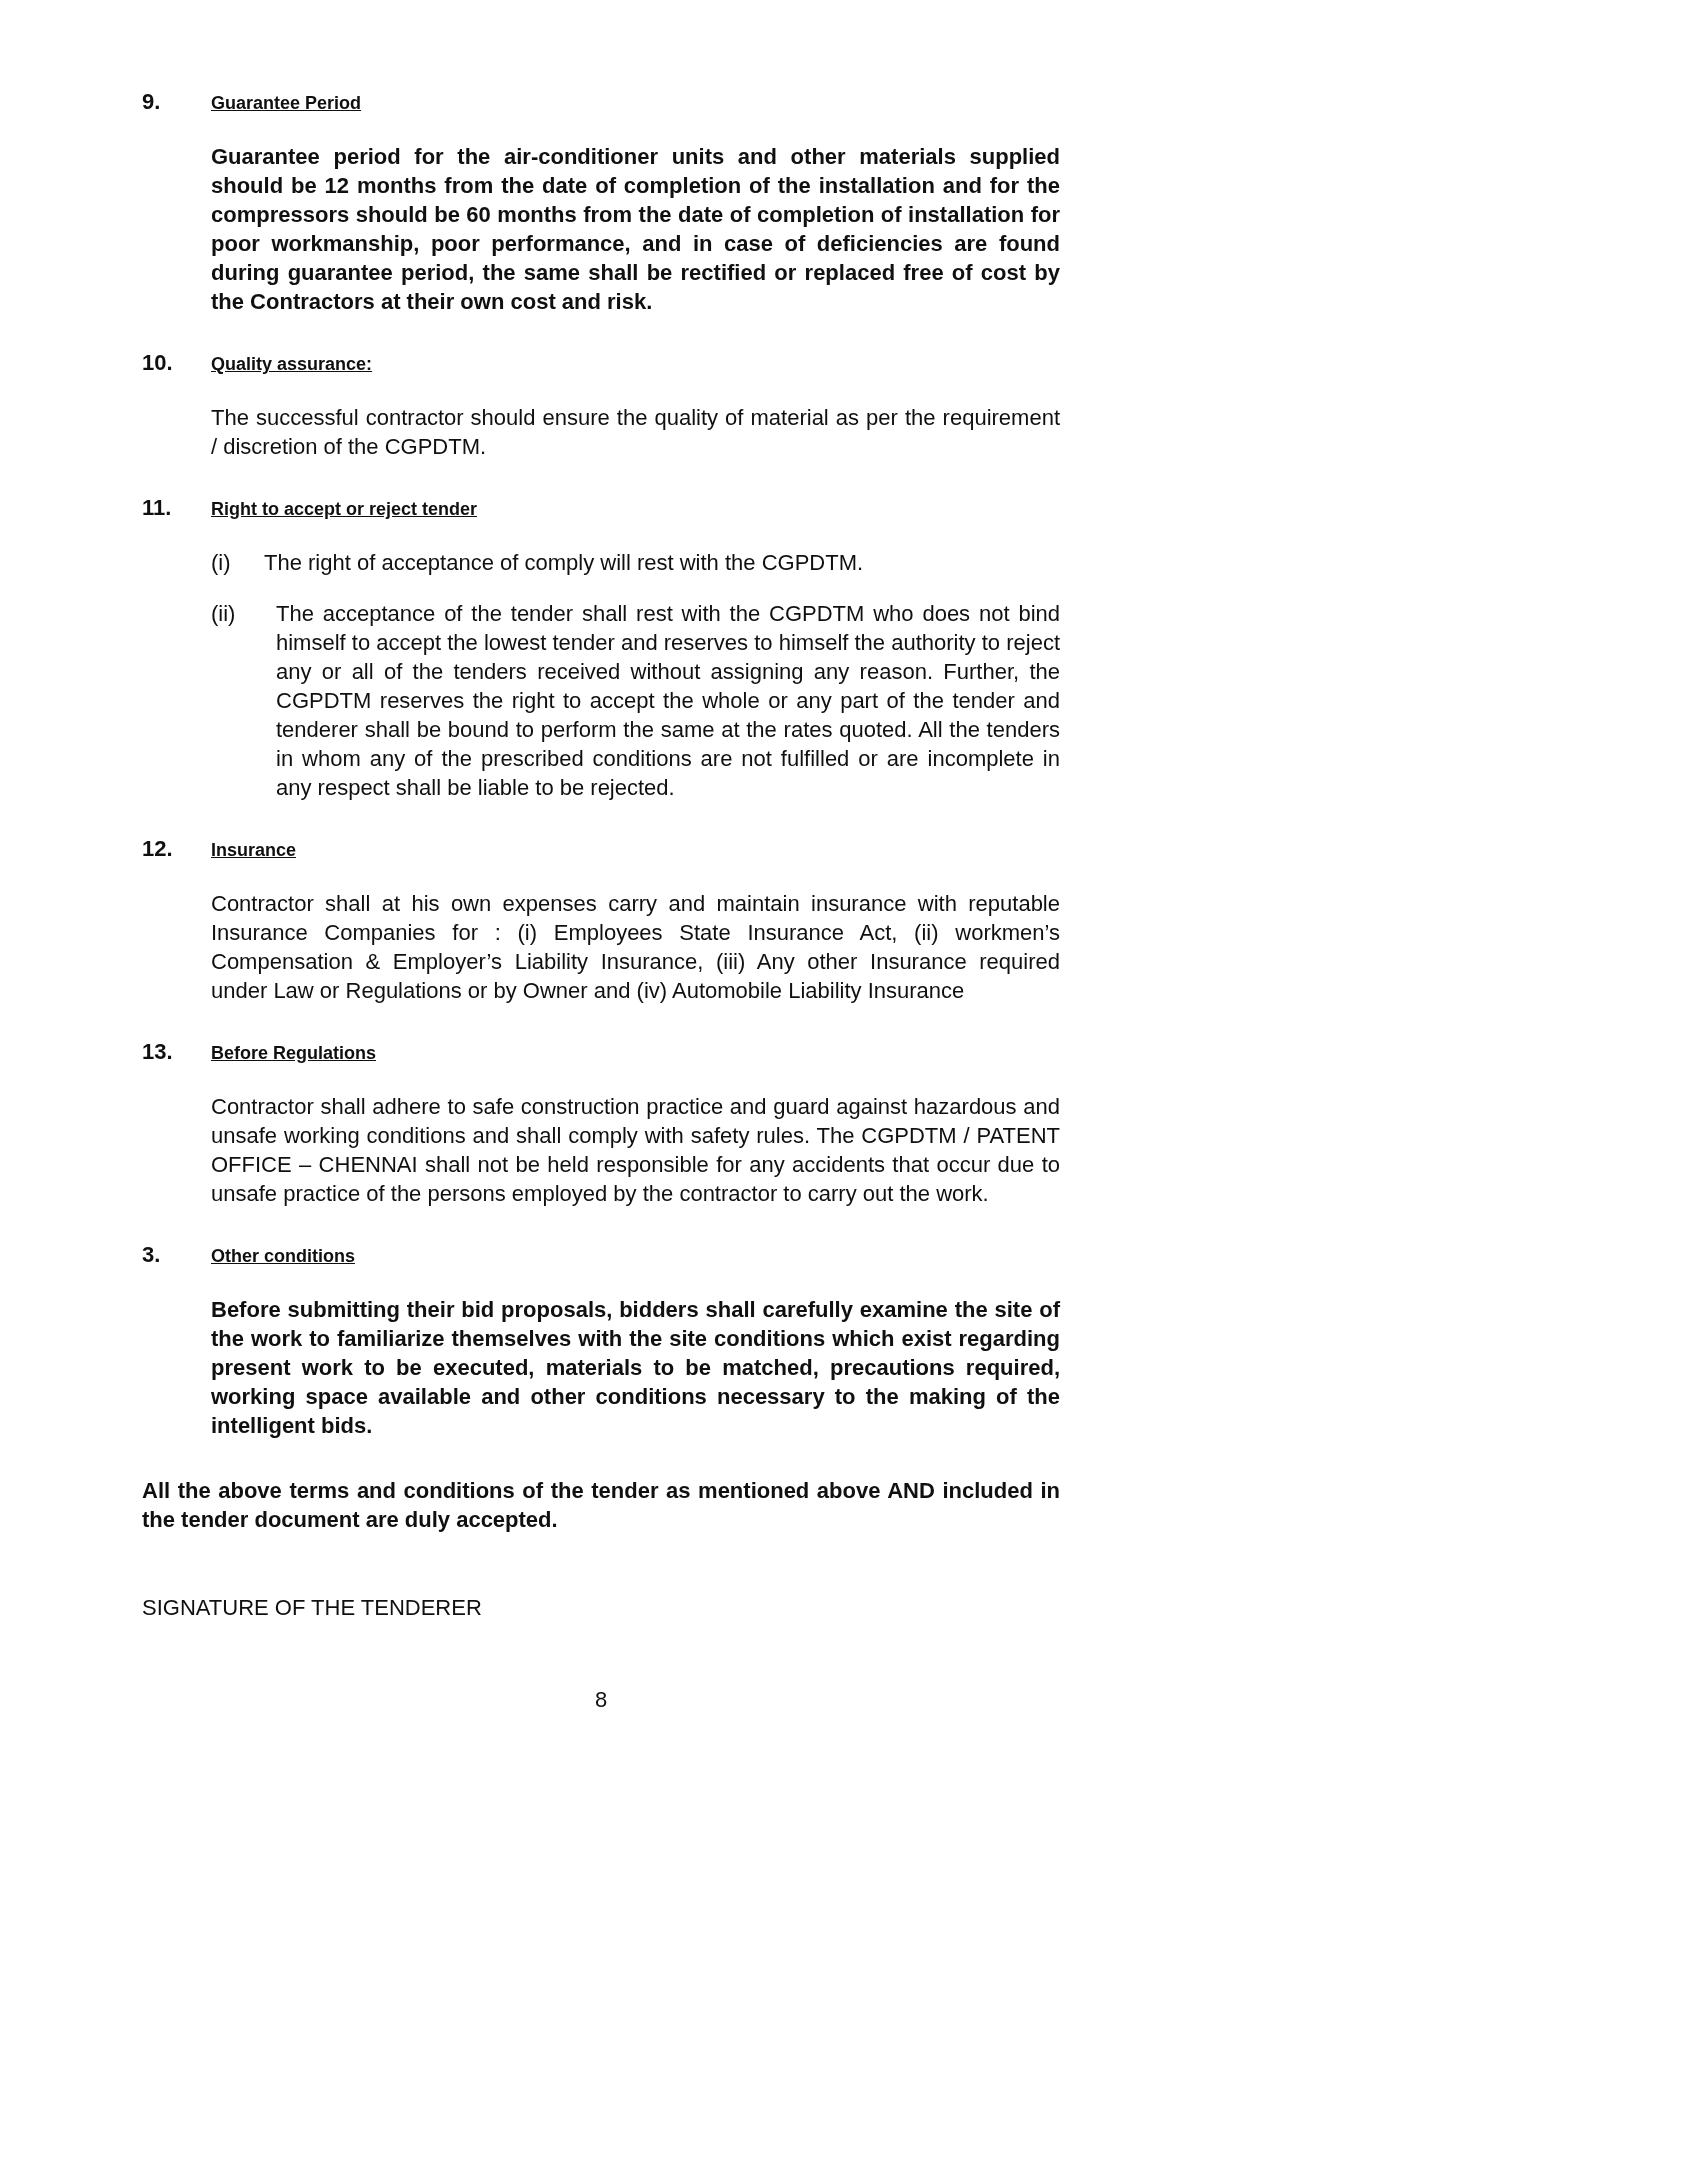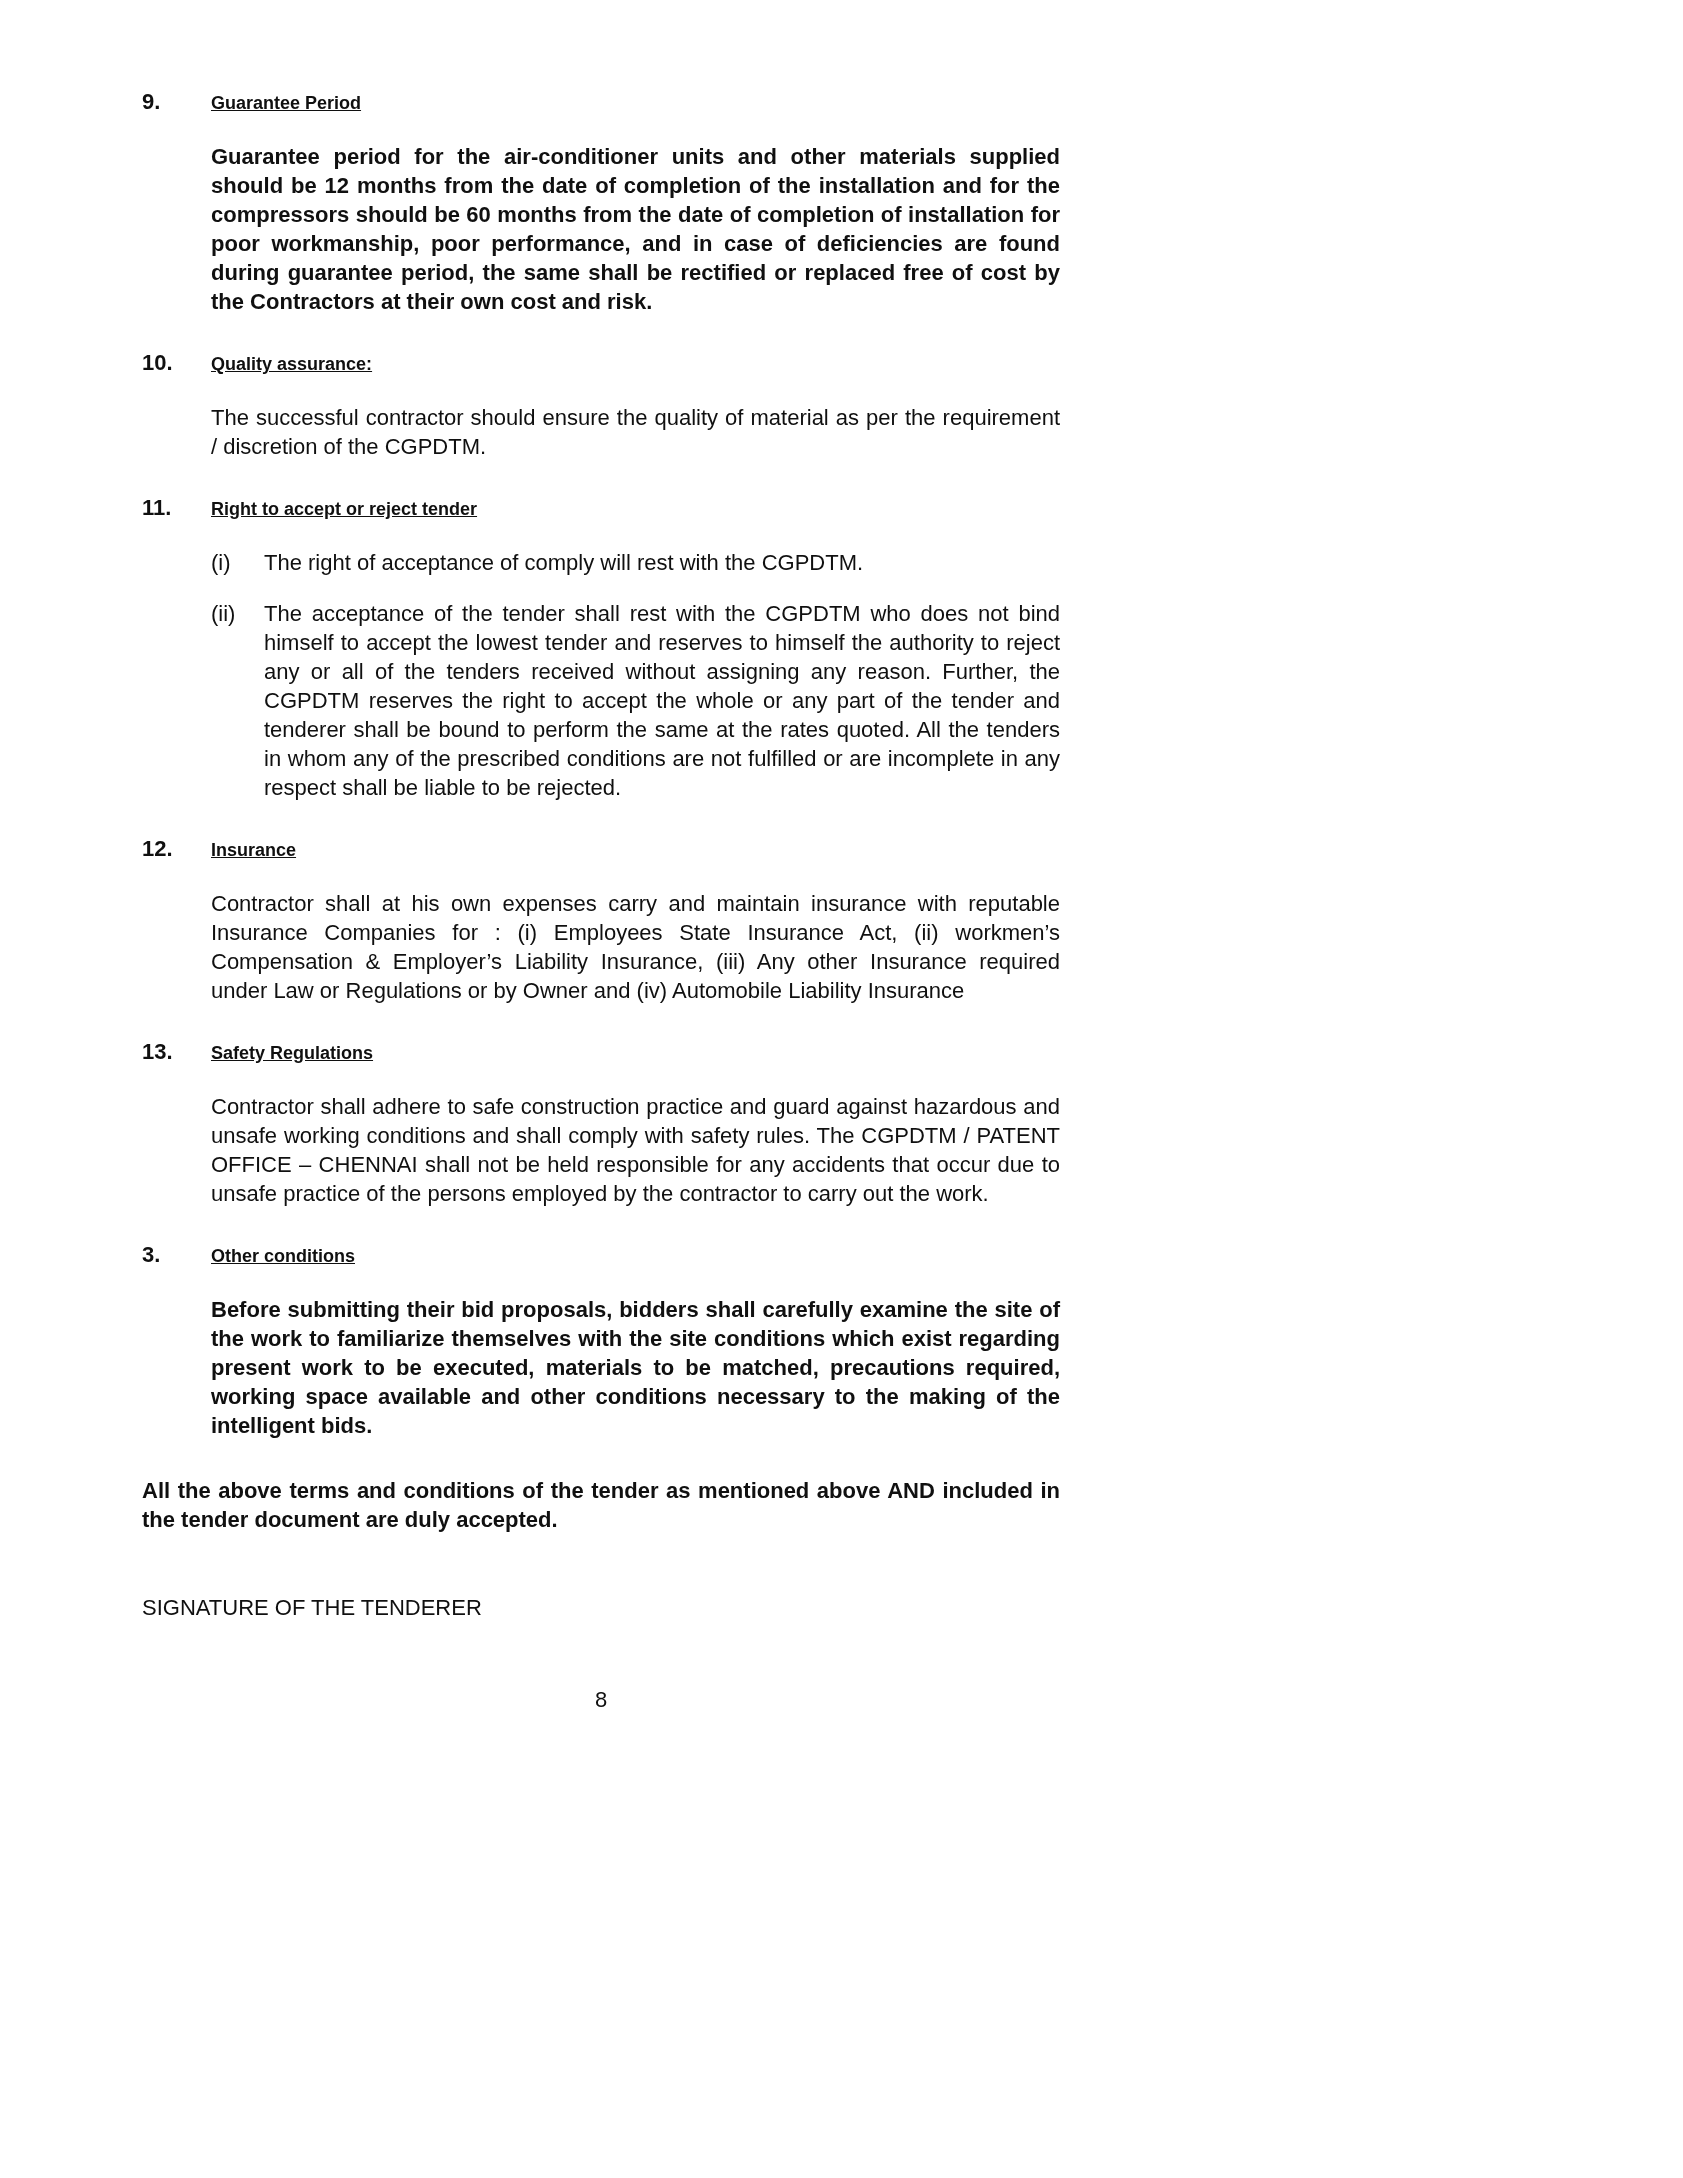--- a/index.html
+++ b/index.html
@@ -52,21 +52,21 @@
   .sec-body {
     margin: 0 0 0 69px;
     text-align: justify;
   }
   .bold { font-weight: bold; }
   .items { margin-left: 69px; }
   .item {
     display: flex;
     margin-bottom: 22px;
   }
-  .item:last-child { margin-bottom: 8px; }
+  .item:last-child { margin-bottom: 8px; gap: 12px; }
   .item-marker {
     width: 53px;
     flex: none;
   }
   .item-text {
     flex: 1;
     text-align: justify;
   }
   .closing {
     margin: 36px 0 0 0;
@@ -125,21 +125,21 @@
       <div class="sec-head">
         <span class="sec-num">12.</span>
         <h2 class="sec-title">Insurance</h2>
       </div>
       <p class="sec-body">Contractor shall at his own expenses carry and maintain insurance with reputable Insurance Companies for : (i) Employees State Insurance Act, (ii) workmen’s Compensation &amp; Employer’s Liability Insurance, (iii) Any other Insurance required under Law or Regulations or by Owner and (iv) Automobile Liability Insurance</p>
     </div>
 
     <div class="sec">
       <div class="sec-head">
         <span class="sec-num">13.</span>
-        <h2 class="sec-title">Safety Regulations</h2>
+        <h2 class="sec-title">Before Regulations</h2>
       </div>
       <p class="sec-body">Contractor shall adhere to safe construction practice and guard against hazardous and unsafe working conditions and shall comply with safety rules. The CGPDTM / PATENT OFFICE – CHENNAI shall not be held responsible for any accidents that occur due to unsafe practice of the persons employed by the contractor to carry out the work.</p>
     </div>
 
     <div class="sec">
       <div class="sec-head">
         <span class="sec-num">3.</span>
         <h2 class="sec-title">Other conditions</h2>
       </div>
       <p class="sec-body bold">Before submitting their bid proposals, bidders shall carefully examine the site of the work to familiarize themselves with the site conditions which exist regarding present work to be executed, materials to be matched, precautions required, working space available and other conditions necessary to the making of the intelligent bids.</p>

